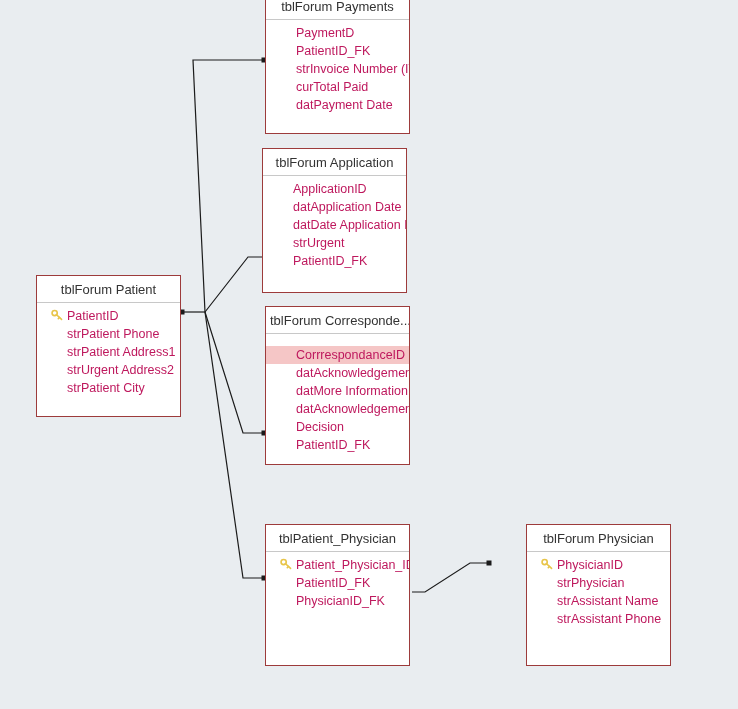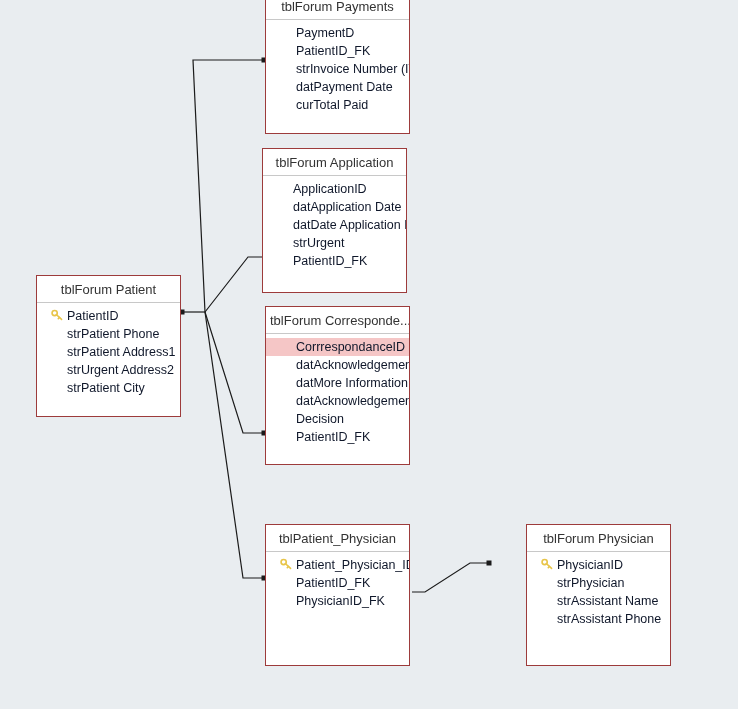--- a/index.html
+++ b/index.html
@@ -47,21 +47,21 @@
     box-sizing: border-box;
     padding: 0 4px;
   }
   .field-list {
     padding-top: 4px;
   }
   .field-row {
     height: 18px;
     line-height: 18px;
     font-size: 12.5px;
-    color: #0f172a;
+    color: #be185d;
     white-space: nowrap;
     position: relative;
     padding-left: 30px;
     box-sizing: border-box;
     overflow: hidden;
   }
   .field-row.selected {
     background: #f5c6c6;
   }
   .key-icon {
@@ -96,38 +96,38 @@
       <rect x="179.5" y="309.5" width="5" height="5" fill="#1b1b1b"></rect>
     </svg>
 
   <div id="tables-layer">
       <div class="table-box" style="left: 265px; top: -8px; width: 145px; height: 142px; border-color: rgb(157, 59, 59);">
         <div class="table-title">tblForum Payments</div>
         <div class="field-list">
           <div class="field-row"><span class="field-name">PaymentD</span></div>
           <div class="field-row"><span class="field-name">PatientID_FK</span></div>
           <div class="field-row"><span class="field-name">strInvoice Number (ITI</span></div>
+          <div class="field-row"><span class="field-name">curTotal Paid</span></div>
           <div class="field-row"><span class="field-name">datPayment Date</span></div>
-          <div class="field-row"><span class="field-name">curTotal Paid</span></div>
         </div>
       </div>
       <div class="table-box" style="left: 262px; top: 148px; width: 145px; height: 145px; border-color: rgb(157, 59, 59);">
         <div class="table-title">tblForum Application</div>
         <div class="field-list">
           <div class="field-row"><span class="field-name">ApplicationID</span></div>
           <div class="field-row"><span class="field-name">datApplication Date</span></div>
           <div class="field-row"><span class="field-name">datDate Application F</span></div>
           <div class="field-row"><span class="field-name">strUrgent</span></div>
           <div class="field-row"><span class="field-name">PatientID_FK</span></div>
         </div>
       </div>
       <div class="table-box" style="left: 265px; top: 306px; width: 145px; height: 159px; border-color: rgb(157, 59, 59);">
         <div class="table-title">tblForum Corresponde...</div>
         <div class="field-list">
-          <div class="field-row selected" style="background: rgb(245, 198, 198);"><span class="field-name">CorrrespondanceID</span></div>
+          <div class="field-row selected" style="background: rgb(245, 198, 198); margin-top: 8px;"><span class="field-name">CorrrespondanceID</span></div>
           <div class="field-row"><span class="field-name">datAcknowledgement</span></div>
           <div class="field-row"><span class="field-name">datMore Information</span></div>
           <div class="field-row"><span class="field-name">datAcknowledgement</span></div>
           <div class="field-row"><span class="field-name">Decision</span></div>
           <div class="field-row"><span class="field-name">PatientID_FK</span></div>
         </div>
       </div>
       <div class="table-box" style="left: 36px; top: 275px; width: 145px; height: 142px; border-color: rgb(157, 59, 59);">
         <div class="table-title">tblForum Patient</div>
         <div class="field-list">

